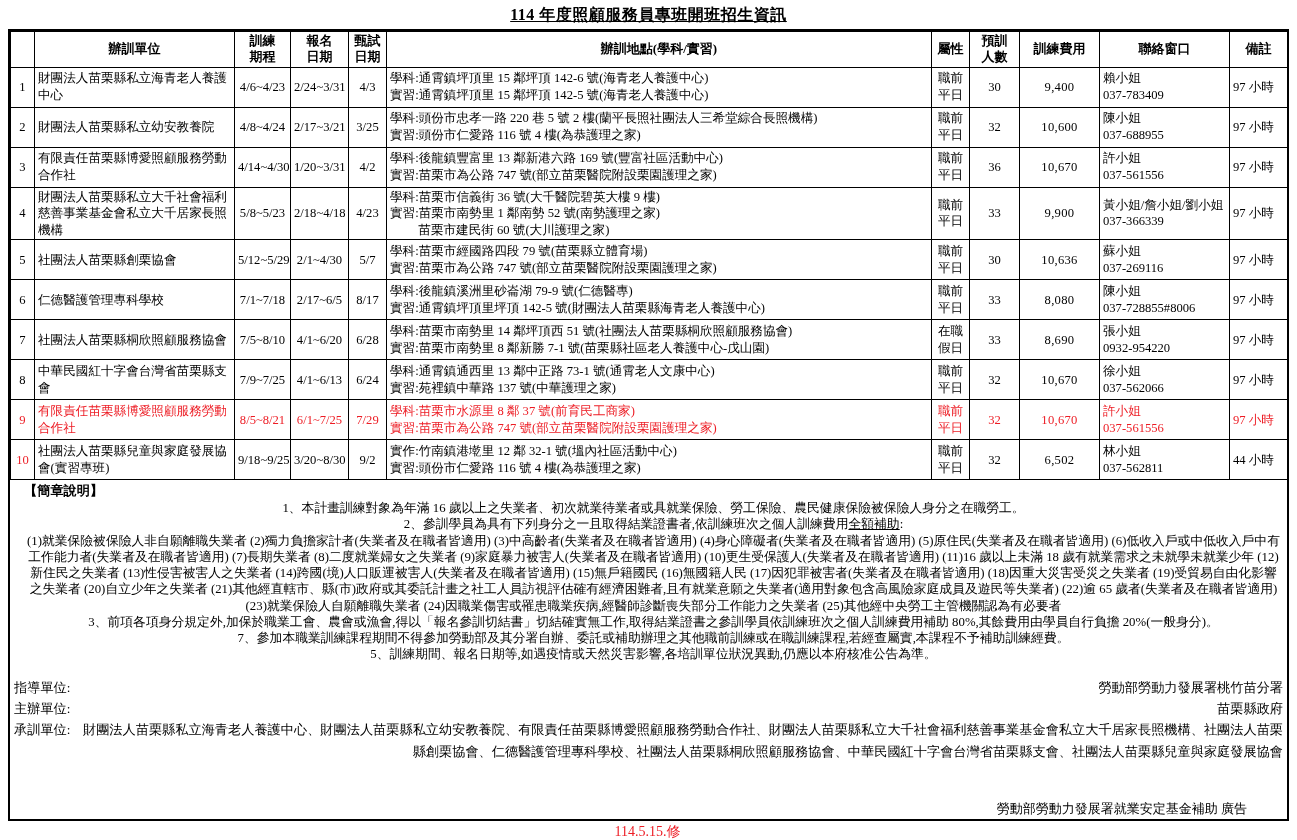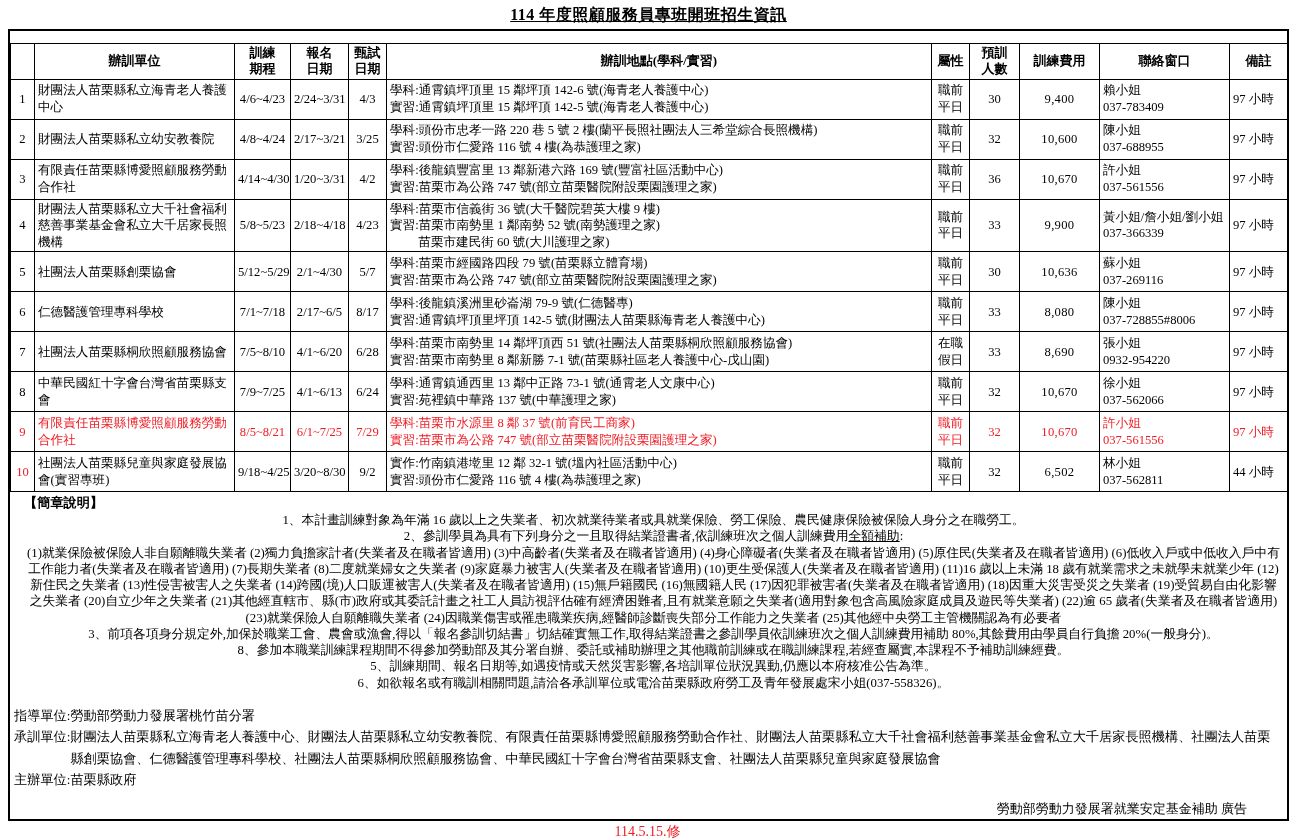--- a/index.html
+++ b/index.html
@@ -10,34 +10,34 @@
     font-family:"Liberation Serif","DejaVu Serif",serif;
   }
   .page { padding:5px 8px 0 8px; }
   .title {
     text-align:center; font-weight:bold; font-size:16px;
     text-decoration:underline; margin-bottom:3px; letter-spacing:.5px;
   }
   .box {
     border:2px solid #000; height:792px; display:flex; flex-direction:column; overflow:hidden;
   }
-  table { border-collapse:collapse; width:100%; table-layout:fixed;margin-top:12px; }
+  table { border-collapse:collapse; width:100%; table-layout:fixed; }
   th,td { border:1px solid #000; font-size:12.6px; padding:1px 3px; vertical-align:middle; }
   th { font-weight:bold; font-size:13px; text-align:center; white-space:pre-line; height:30px; line-height:1.25; padding:1px 0; }
   td { height:40px; line-height:1.32; }
   td.center { text-align:center; }
   td.left { text-align:left; }
   .cell-line { white-space:pre-wrap; }
   .fee { letter-spacing:.3px; }
   tr.red td, td.red, .red { color:var(--red); }
   .notes { padding:3px 4px 0 14px; font-size:12.8px; line-height:1.27; }
   .notes-heading { font-weight:bold; font-size:13.2px; }
   .note { text-align:center; }
   .u { text-decoration:underline; }
-  .units { padding:0 4px; margin-top:14px; font-size:13.2px; line-height:1.62; }
+  .units { padding:0 4px; margin-top:14px; font-size:13.2px; line-height:1.62;text-align:right; }
   .unit-row { display:flex; }
   .unit-label { white-space:nowrap; }
   .unit-value { flex:1; }
   .spacer { flex:1; }
   .sponsor {
     text-align:right; font-size:13px; padding:0 40px 1px 0;
   }
   .revision { text-align:center; font-size:14px; padding:2px 2px 0 0; font-weight:normal; }
 </style>
 </head>
@@ -276,21 +276,21 @@
             <td class="center fee">10,670</td>
             <td class="left">
               <div class="cell-line">許小姐</div>
               <div class="cell-line">037-561556</div>
             </td>
             <td class="left">97 小時</td>
           </tr>
           <tr>
             <td class="center red">10</td>
             <td class="left">社團法人苗栗縣兒童與家庭發展協會(實習專班)</td>
-            <td class="center">9/18~4/25</td>
+            <td class="center">9/18~9/25</td>
             <td class="center">3/20~8/30</td>
             <td class="center">9/2</td>
             <td class="left">
               <div class="cell-line">實作:竹南鎮港墘里 12 鄰 32-1 號(塭內社區活動中心)</div>
               <div class="cell-line">實習:頭份市仁愛路 116 號 4 樓(為恭護理之家)</div>
             </td>
             <td class="center">
               <div class="cell-line">職前</div>
               <div class="cell-line">平日</div>
             </td>
@@ -304,38 +304,37 @@
           </tr>
         </tbody>
     </table>
 
     <div class="notes">
       <div class="notes-heading">【簡章說明】</div>
       <div class="note">1、本計畫訓練對象為年滿 16 歲以上之失業者、初次就業待業者或具就業保險、勞工保險、農民健康保險被保險人身分之在職勞工。</div>
       <div class="note"><span>2、參訓學員為具有下列身分之一且取得結業證書者,依訓練班次之個人訓練費用</span><span class="u">全額補助</span><span>:</span></div>
       <div class="note">(1)就業保險被保險人非自願離職失業者 (2)獨力負擔家計者(失業者及在職者皆適用) (3)中高齡者(失業者及在職者皆適用) (4)身心障礙者(失業者及在職者皆適用) (5)原住民(失業者及在職者皆適用) (6)低收入戶或中低收入戶中有工作能力者(失業者及在職者皆適用) (7)長期失業者 (8)二度就業婦女之失業者 (9)家庭暴力被害人(失業者及在職者皆適用) (10)更生受保護人(失業者及在職者皆適用) (11)16 歲以上未滿 18 歲有就業需求之未就學未就業少年 (12)新住民之失業者 (13)性侵害被害人之失業者 (14)跨國(境)人口販運被害人(失業者及在職者皆適用) (15)無戶籍國民 (16)無國籍人民 (17)因犯罪被害者(失業者及在職者皆適用) (18)因重大災害受災之失業者 (19)受貿易自由化影響之失業者 (20)自立少年之失業者 (21)其他經直轄市、縣(市)政府或其委託計畫之社工人員訪視評估確有經濟困難者,且有就業意願之失業者(適用對象包含高風險家庭成員及遊民等失業者) (22)逾 65 歲者(失業者及在職者皆適用) (23)就業保險人自願離職失業者 (24)因職業傷害或罹患職業疾病,經醫師診斷喪失部分工作能力之失業者 (25)其他經中央勞工主管機關認為有必要者</div>
       <div class="note">3、前項各項身分規定外,加保於職業工會、農會或漁會,得以「報名參訓切結書」切結確實無工作,取得結業證書之參訓學員依訓練班次之個人訓練費用補助 80%,其餘費用由學員自行負擔 20%(一般身分)。</div>
-      <div class="note">8、參加本職業訓練課程期間不得參加勞動部及其分署自辦、委託或補助辦理之其他職前訓練或在職訓練課程,若經查屬實,本課程不予補助訓練經費。</div>
+      <div class="note">7、參加本職業訓練課程期間不得參加勞動部及其分署自辦、委託或補助辦理之其他職前訓練或在職訓練課程,若經查屬實,本課程不予補助訓練經費。</div>
       <div class="note">5、訓練期間、報名日期等,如遇疫情或天然災害影響,各培訓單位狀況異動,仍應以本府核准公告為準。</div>
-      <div class="note">6、如欲報名或有職訓相關問題,請洽各承訓單位或電洽苗栗縣政府勞工及青年發展處宋小姐(037-558326)。</div>
     </div>
 
     <div class="units">
       <div class="unit-row">
         <span class="unit-label">指導單位:</span>
         <span class="unit-value">勞動部勞動力發展署桃竹苗分署</span>
       </div>
       <div class="unit-row">
+        <span class="unit-label">主辦單位:</span>
+        <span class="unit-value">苗栗縣政府</span>
+      </div>
+      <div class="unit-row">
         <span class="unit-label">承訓單位:</span>
         <span class="unit-value">財團法人苗栗縣私立海青老人養護中心、財團法人苗栗縣私立幼安教養院、有限責任苗栗縣博愛照顧服務勞動合作社、財團法人苗栗縣私立大千社會福利慈善事業基金會私立大千居家長照機構、社團法人苗栗縣創栗協會、仁德醫護管理專科學校、社團法人苗栗縣桐欣照顧服務協會、中華民國紅十字會台灣省苗栗縣支會、社團法人苗栗縣兒童與家庭發展協會</span>
       </div>
-      <div class="unit-row">
-        <span class="unit-label">主辦單位:</span>
-        <span class="unit-value">苗栗縣政府</span>
-      </div>
     </div>
 
     <div class="spacer"></div>
     <div class="sponsor">勞動部勞動力發展署就業安定基金補助 廣告</div>
   </div>
 
   <div class="revision red">114.5.15.修</div>
 </div>
 
 </body></html>

